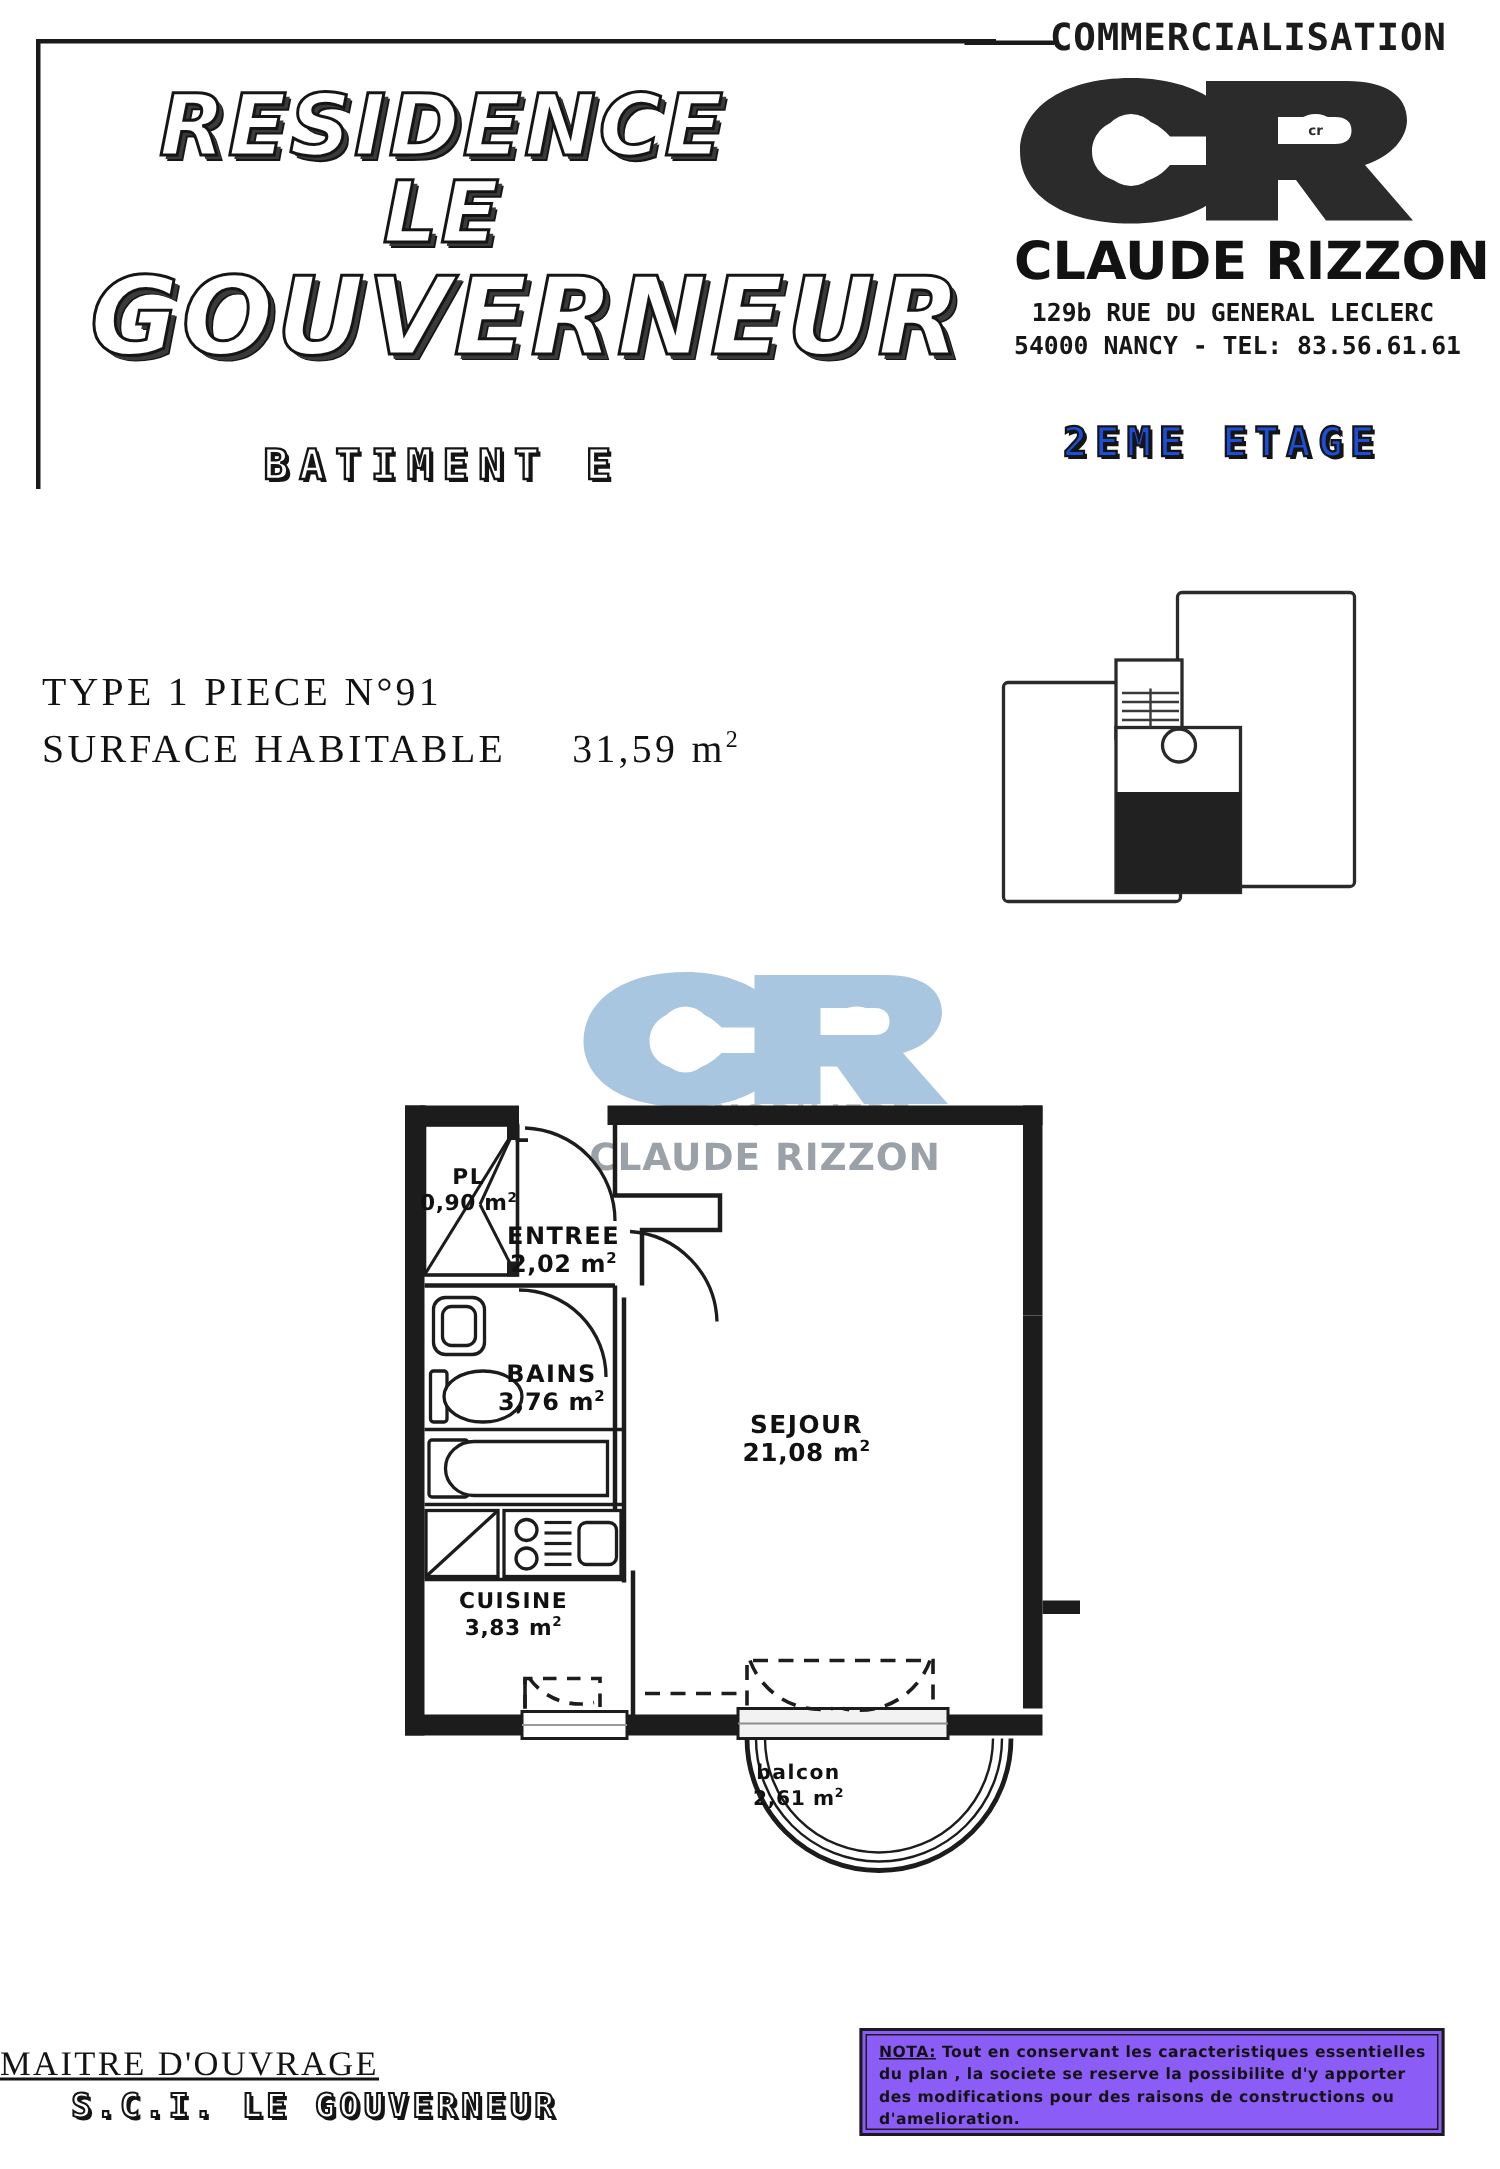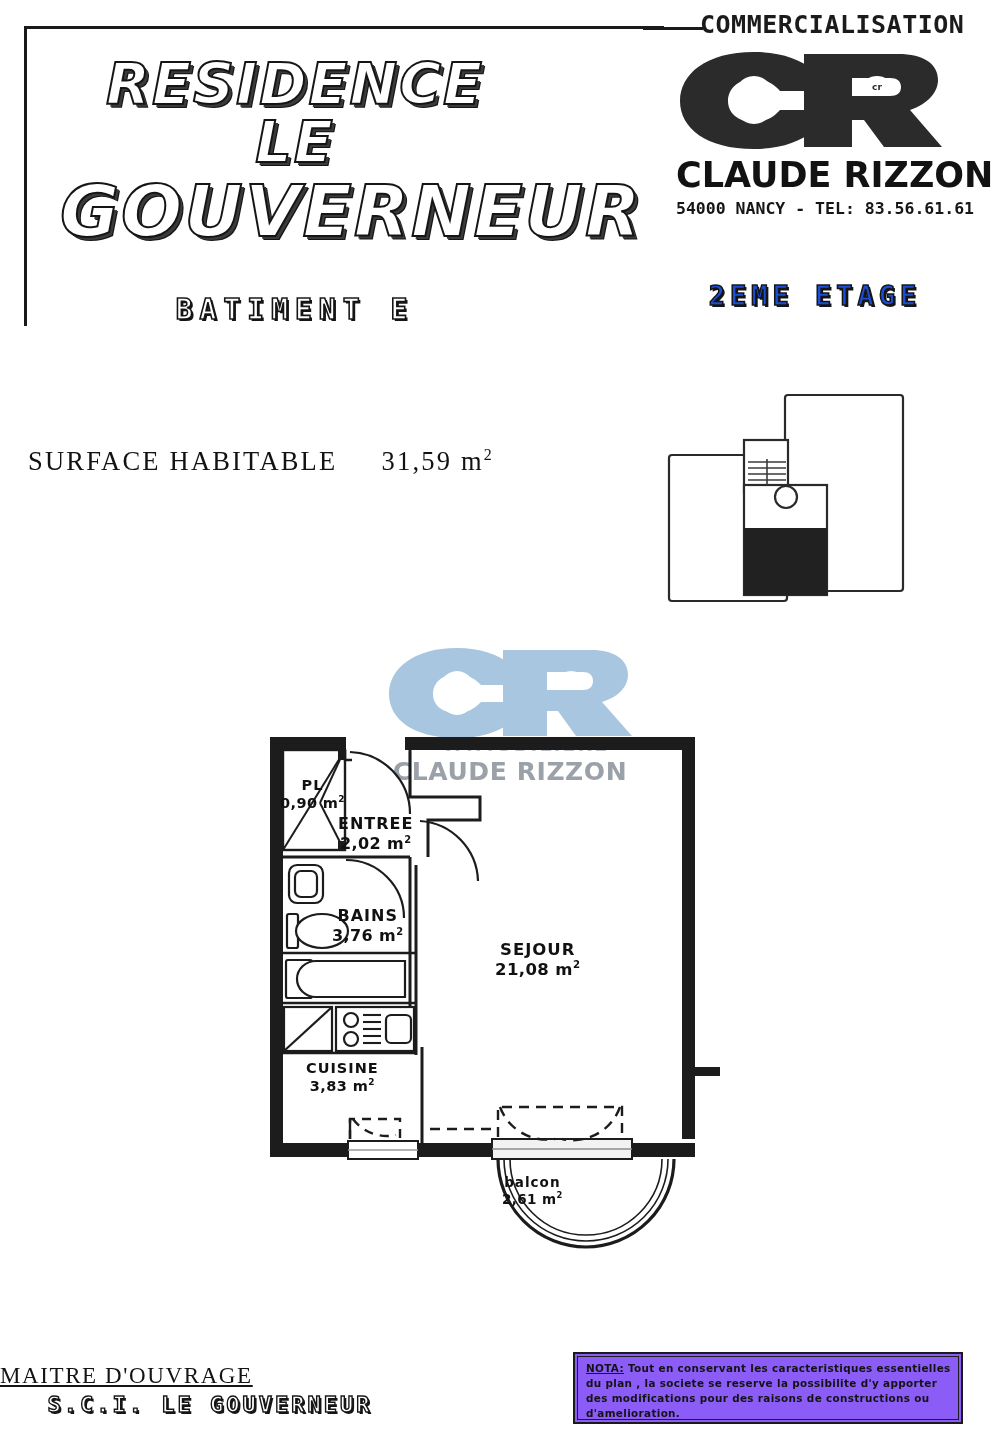--- a/index.html
+++ b/index.html
@@ -160,25 +160,27 @@
                  M176 30 L214 30 C221 30 225 33 225 39 C225 45 221 48 214 48 L176 48 Z"></path>
       </g>
       <ellipse cx="78" cy="52" rx="21" ry="24" fill="#ffffff"></ellipse>
       <ellipse cx="201" cy="38" rx="14" ry="10" fill="#ffffff"></ellipse>
       <text x="201" y="42" font-family="DejaVu Sans, sans-serif" font-size="9" font-weight="bold" fill="#2b2b2b" text-anchor="middle">cr</text>
     </svg>
   </div>
 
   <div class="cr-name">CLAUDE RIZZON</div>
   <div class="cr-addr">
+    <div>129b RUE DU GENERAL LECLERC</div>
     <div>54000 NANCY - TEL: 83.56.61.61</div>
   </div>
   <div class="etage">2EME ETAGE</div>
 
   <div class="typeblk">
+    <div class="l1">TYPE  1  PIECE    N°91</div>
     <div class="l2">
       <span>SURFACE  HABITABLE</span>
       &nbsp;&nbsp;&nbsp;
       <span>31,59 m</span><span class="sup">2</span>
     </div>
   </div>
 
   <div class="keydiag">
     <svg viewBox="0 0 265 225" width="265" height="225">
       <g fill="#ffffff" stroke="#2a2a2a" stroke-width="2.2">

